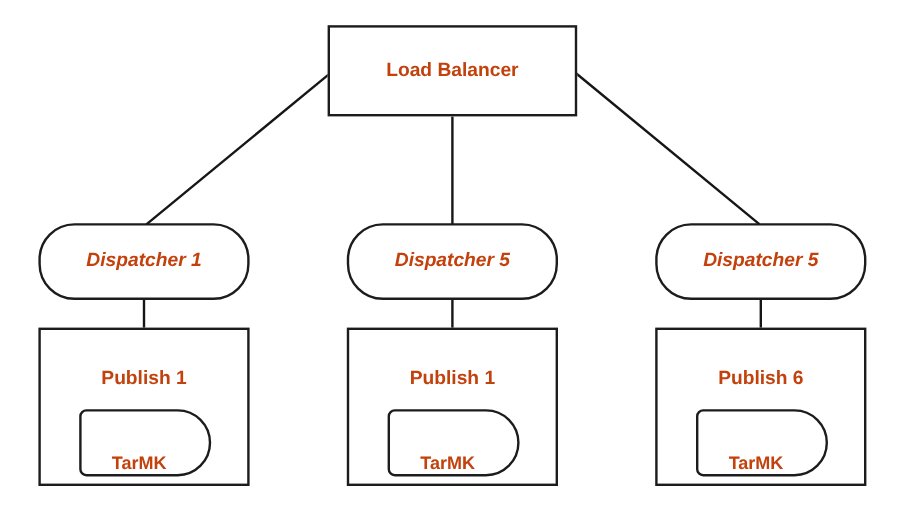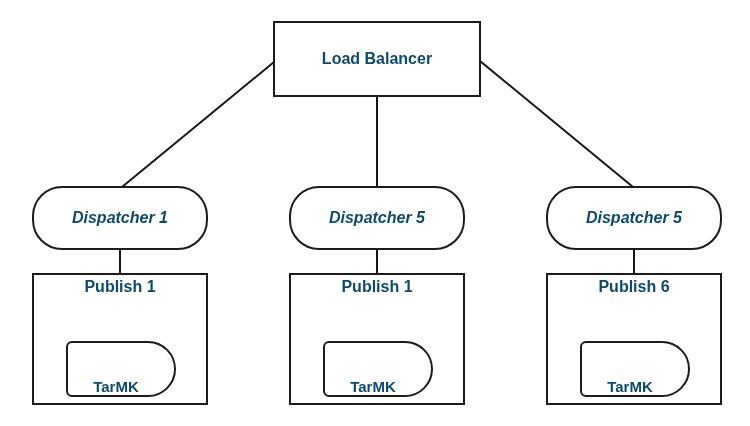--- a/index.html
+++ b/index.html
@@ -6,21 +6,21 @@
     margin: 0;
     padding: 0;
     background: #ffffff;
   }
   .canvas {
     position: relative;
     width: 750px;
     height: 426px;
     background: #ffffff;
     font-family: "Liberation Sans", sans-serif;
-    color: #0c4a6e;
+    color: #c2410c;
     overflow: hidden;
   }
   .edges-svg {
     position: absolute;
     left: 0;
     top: 0;
     width: 750px;
     height: 426px;
   }
   .edges-svg line {
@@ -60,21 +60,21 @@
     top: 273px;
     width: 176px;
     height: 132px;
     display: block;
   }
   .col-1 { left: 32px; }
   .col-2 { left: 289px; }
   .col-3 { left: 546px; }
   .publish-label {
     display: block;
-    padding-top: 4px;
+    padding-top: 33px;
     font-size: 16px;
     font-weight: bold;
     text-align: center;
     line-height: 16px;
   }
   .tarmk {
     position: absolute;
     left: 32px;
     top: 66px;
     width: 110px;

